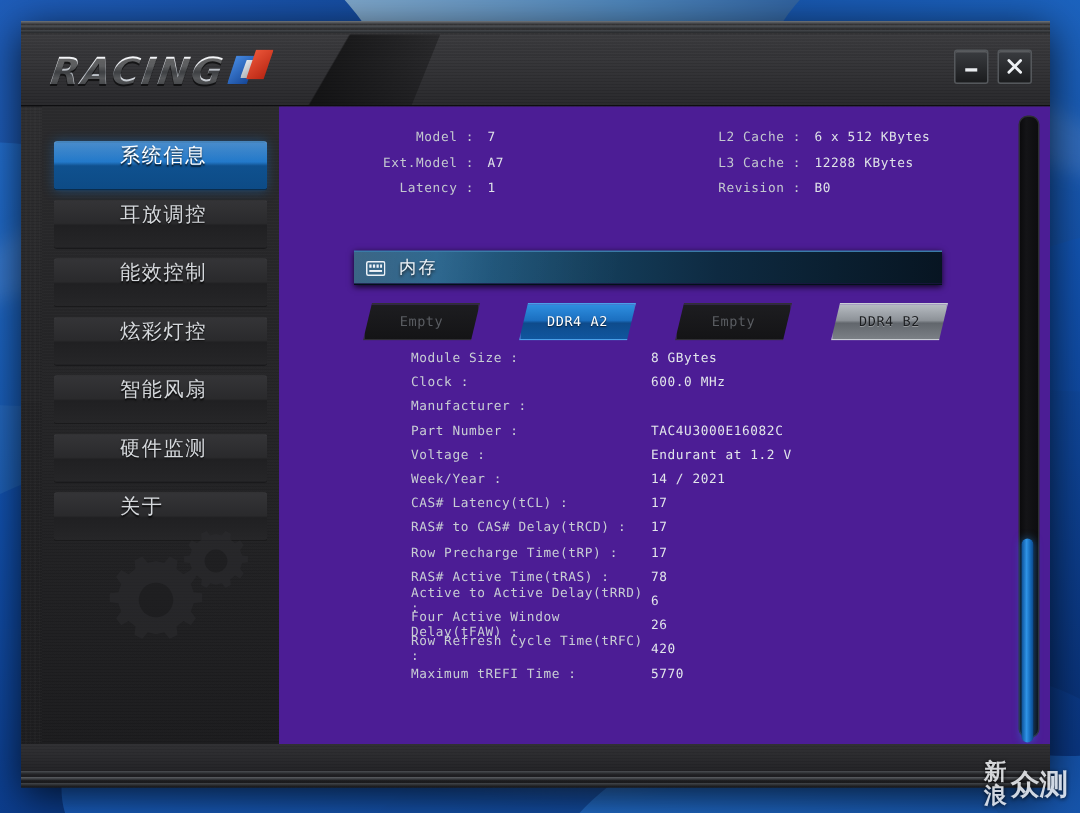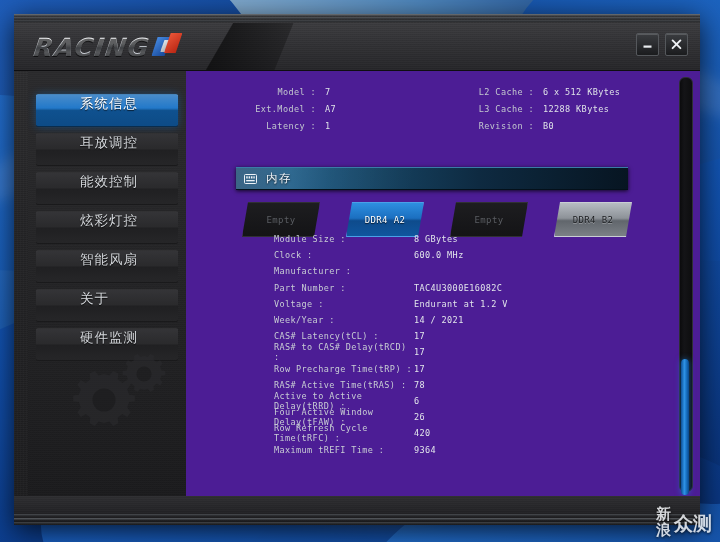--- a/index.html
+++ b/index.html
@@ -182,21 +182,21 @@
     background:linear-gradient(102deg,rgba(255,255,255,.16) 0%,rgba(255,255,255,.04) 24%,transparent 46%);
     pointer-events:none;
   }
   .sec-ico{margin-left:8px;display:flex;}
   .sec-txt{margin-left:9px;font-size:11.5px;color:#eef3f8;letter-spacing:1.5px;
     text-shadow:0 1px 2px rgba(0,0,0,.9);}
 
   
   .slots{position:absolute;left:56px;top:132px;width:392px;height:15px;}
   .slot{
-    position:absolute;top:0;height:33px;
+    position:absolute;top:0;height:23px;
     display:flex;align-items:center;
     font-size:9px;letter-spacing:1.1px;cursor:pointer;
   }
   .slot .cap{
     position:relative;width:100%;height:100%;
     display:flex;align-items:center;justify-content:center;
   }
   .slot.empty .cap{
     background:linear-gradient(180deg,#1d1d20,#141416);
     border:1px solid #303034;
@@ -215,21 +215,21 @@
     background:linear-gradient(180deg,#b7bcc2 0%,#8d9298 46%,#61666c 54%,#7b8086 100%);
     border:1px solid #c9ced4;
     color:#1b1d20;
     text-shadow:0 1px 0 rgba(255,255,255,.3);
     clip-path:polygon(6px 0,100% 0,calc(100% - 6px) 100%,0 100%);
   }
 
   
   .details{position:absolute;left:88px;top:160px;width:420px;}
   .drow{height:16.2px;display:flex;align-items:center;}
-  .drow .k{width:140px;font-size:8.5px;color:#c8cdd4;}
+  .drow .k{width:160px;font-size:8.5px;color:#c8cdd4;}
   .drow .v{font-size:8.5px;color:#e2e6eb;}
 
   
   .vsb{
     position:absolute;right:7px;top:6px;width:12px;height:413px;
     background:linear-gradient(90deg,#0b0b0d,#141417 35%,#0d0d0f);
     border:1px solid #2d2f33;border-radius:6px;
   }
   .vsb-thumb{
     position:absolute;left:1px;width:8px;border-radius:5px;
@@ -321,24 +321,24 @@
         <div class="mi">
           <span>能效控制</span>
         </div>
         <div class="mi">
           <span>炫彩灯控</span>
         </div>
         <div class="mi">
           <span>智能风扇</span>
         </div>
         <div class="mi">
+          <span>硬件监测</span>
+        </div>
+        <div class="mi">
           <span>关于</span>
-        </div>
-        <div class="mi">
-          <span>硬件监测</span>
         </div>
       </div>
 
       <svg class="gears" viewBox="0 0 110 92">
         <g fill="#2c2c2f">
           <path d="M42 22 l5.5 1.4 3.6-4.4 5.2 2.6 -0.6 5.7 4.6 3.6 4.9-2.9 3.4 4.7 -3.4 4.6 1.9 5.5 5.7 0.7 0 5.8 -5.7 0.8 -1.9 5.5 3.4 4.6 -3.4 4.7 -4.9-2.9 -4.6 3.6 0.6 5.7 -5.2 2.6 -3.6-4.4 -5.5 1.4 -5.5-1.4 -3.6 4.4 -5.2-2.6 0.6-5.7 -4.6-3.6 -4.9 2.9 -3.4-4.7 3.4-4.6 -1.9-5.5 -5.7-0.8 0-5.8 5.7-0.7 1.9-5.5 -3.4-4.6 3.4-4.7 4.9 2.9 4.6-3.6 -0.6-5.7 5.2-2.6 3.6 4.4z"></path>
         </g>
         <circle cx="42" cy="48" r="11.5" fill="#1e1e20"></circle>
         <g fill="#2c2c2f">
           <path d="M82 4 l3.8 1 2.5-3 3.6 1.8 -0.4 3.9 3.2 2.5 3.4-2 2.3 3.2 -2.3 3.2 1.3 3.8 3.9 0.5 0 4 -3.9 0.5 -1.3 3.8 2.3 3.2 -2.3 3.2 -3.4-2 -3.2 2.5 0.4 3.9 -3.6 1.8 -2.5-3 -3.8 1 -3.8-1 -2.5 3 -3.6-1.8 0.4-3.9 -3.2-2.5 -3.4 2 -2.3-3.2 2.3-3.2 -1.3-3.8 -3.9-0.5 0-4 3.9-0.5 1.3-3.8 -2.3-3.2 2.3-3.2 3.4 2 3.2-2.5 -0.4-3.9 3.6-1.8 2.5 3z"></path>
@@ -458,21 +458,21 @@
           <div class="drow">
             <div class="k mono">Four Active Window Delay(tFAW) :</div>
             <div class="v mono">26</div>
           </div>
           <div class="drow">
             <div class="k mono">Row Refresh Cycle Time(tRFC) :</div>
             <div class="v mono">420</div>
           </div>
           <div class="drow">
             <div class="k mono">Maximum tREFI Time :</div>
-            <div class="v mono">9364</div>
+            <div class="v mono">5770</div>
           </div>
         </div>
 
         <div class="vsb">
           <div class="vsb-thumb" id="sbthumb" style="top: 68%; height: 33%;"></div>
         </div>
 
       </div>
     </div>
 

